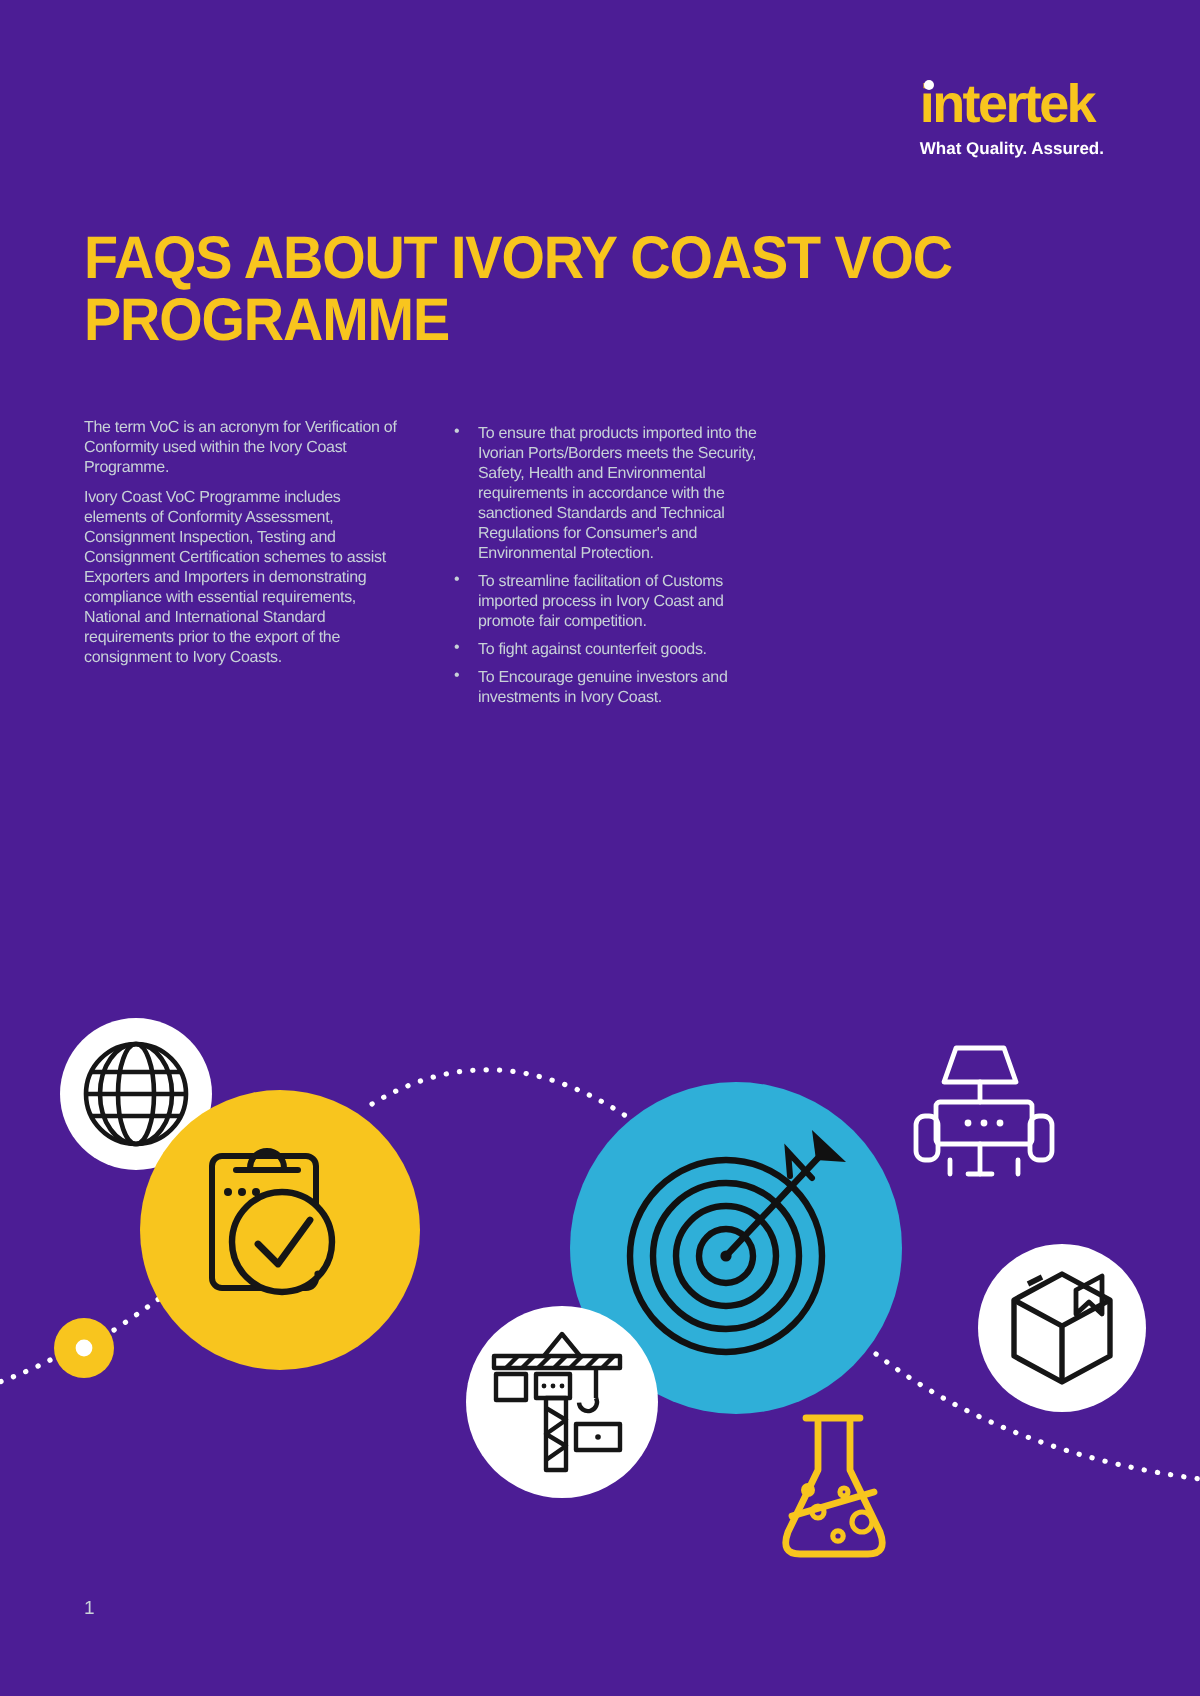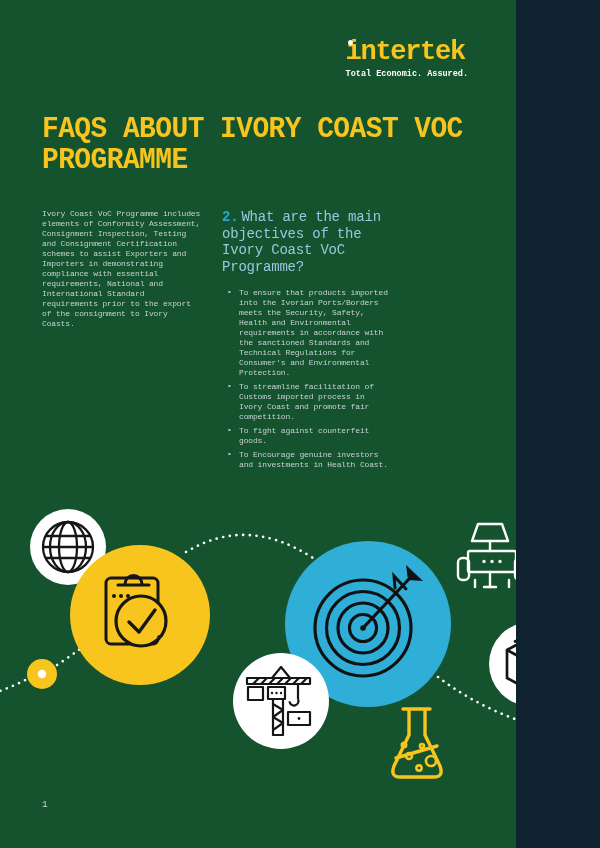--- a/index.html
+++ b/index.html
@@ -1,19 +1,19 @@
 <!DOCTYPE html>
 <html><head>
 <meta charset="utf-8">
 <style>
   html,body{margin:0;padding:0;background:#0e2230;}
   .page{
-    position:relative;width:516px;height:848px;overflow:hidden;
-    background:#14532d;
-    font-family:Liberation Mono, monospace;
+    position:relative;width:600px;height:848px;overflow:hidden;
+    background:#4c1d95;
+    font-family:Liberation Sans, sans-serif;
   }
   
   .logo{position:absolute;top:38px;right:48px;text-align:left;}
   .brand-wrap{position:relative;display:inline-block;}
   .brand{
     color:#F8C51E;font-size:27px;font-weight:bold;letter-spacing:-1.3px;
     line-height:28px;display:inline-block;
   }
   .i-dot{position:absolute;left:2.5px;top:1.5px;width:5px;height:5px;border-radius:50%;background:#ffffff;}
   .tagline{color:#ffffff;font-size:8.5px;font-weight:bold;margin-top:3px;letter-spacing:0;}
@@ -43,38 +43,36 @@
 </head>
 <body>
 
 <div class="page">
 
   <div class="logo">
     <span class="brand-wrap">
       <span class="brand">intertek</span>
       <span class="i-dot"></span>
     </span>
-    <div class="tagline">Total Economic. Assured.</div>
+    <div class="tagline">What Quality. Assured.</div>
   </div>
 
   <h1 class="title">FAQS ABOUT IVORY COAST VOC PROGRAMME</h1>
 
   <section class="col col1">
+    <p>The term VoC is an acronym for Verification of Conformity used within the Ivory Coast Programme.</p>
     <p>Ivory Coast VoC Programme includes elements of Conformity Assessment, Consignment Inspection, Testing and Consignment Certification schemes to assist Exporters and Importers in demonstrating compliance with essential requirements, National and International Standard requirements prior to the export of the consignment to Ivory Coasts.</p>
   </section>
 
   <section class="col col2">
-    <h2>
-      <span class="qnum">2.</span><span>What are the main objectives of the Ivory Coast VoC Programme?</span>
-    </h2>
     <ul>
       <li>To ensure that products imported into the Ivorian Ports/Borders meets the Security, Safety, Health and Environmental requirements in accordance with the sanctioned Standards and Technical Regulations for Consumer's and Environmental Protection.</li>
       <li>To streamline facilitation of Customs imported process in Ivory Coast and promote fair competition.</li>
       <li>To fight against counterfeit goods.</li>
-      <li>To Encourage genuine investors and investments in Health Coast.</li>
+      <li>To Encourage genuine investors and investments in Ivory Coast.</li>
     </ul>
   </section>
 
   <svg class="graphics" width="600" height="360" viewBox="0 0 600 360">
 
     <g stroke="#FFFFFF" stroke-width="2.6" stroke-linecap="round" stroke-dasharray="0.1 6.6" fill="none">
       <path d="M-6 205 Q 12 199 27 191"></path>
       <path d="M57 177 Q 69 169 80 161"></path>
       <path d="M186 64 Q 247 27 313 70"></path>
       <path d="M438 189 Q 505 240 604 252"></path>

